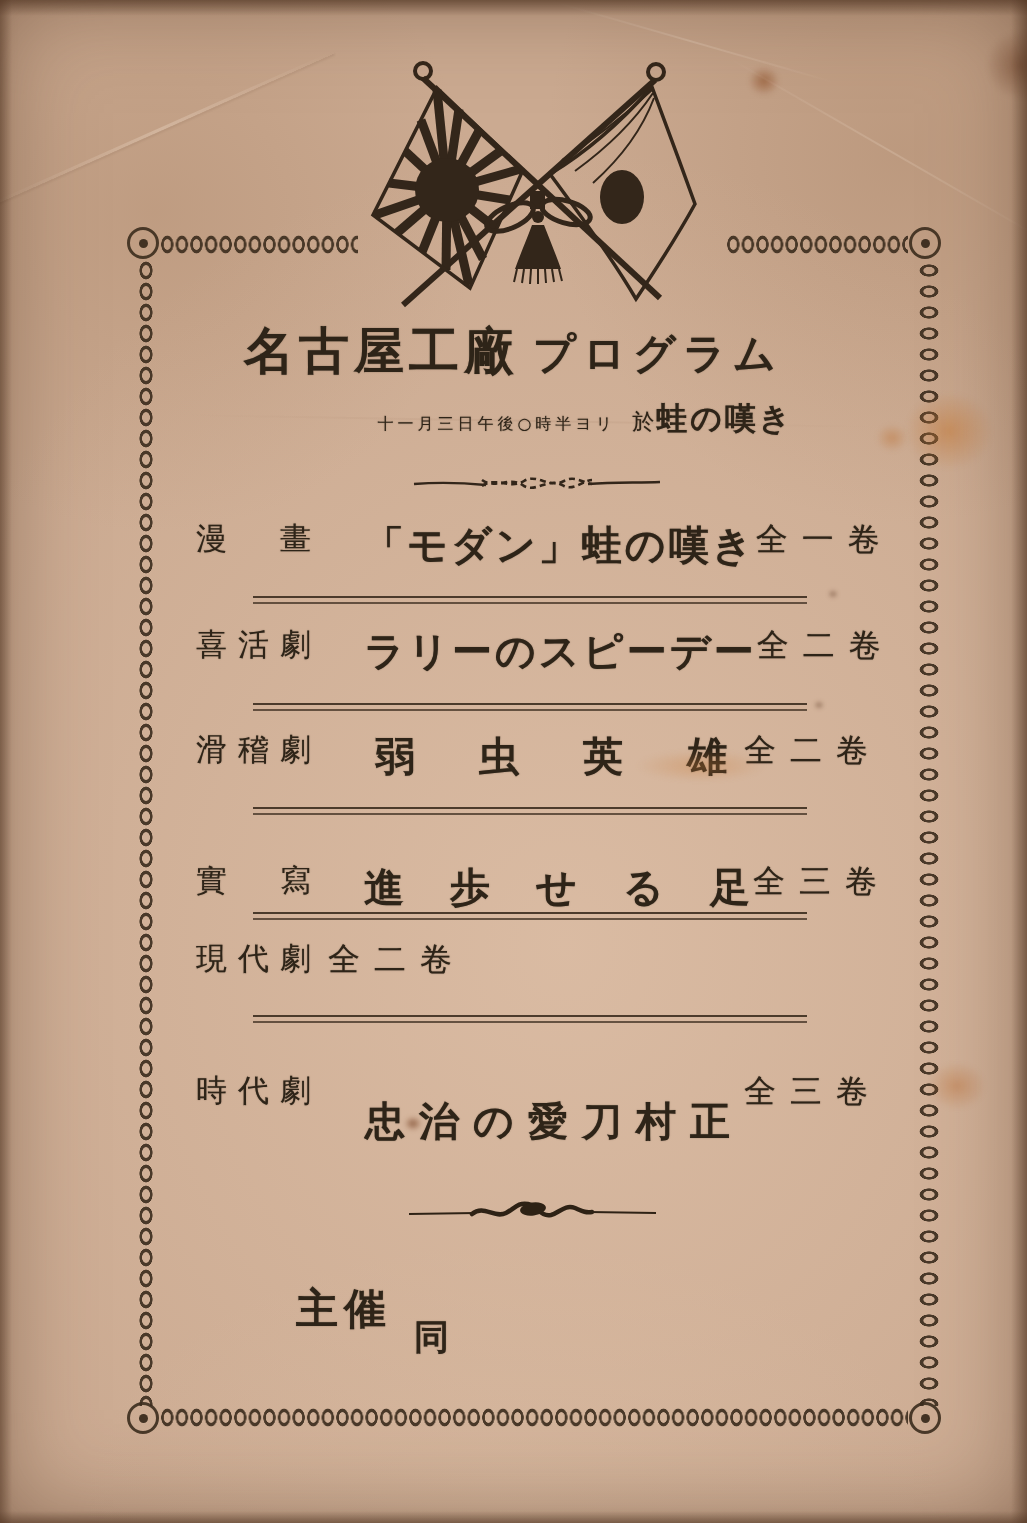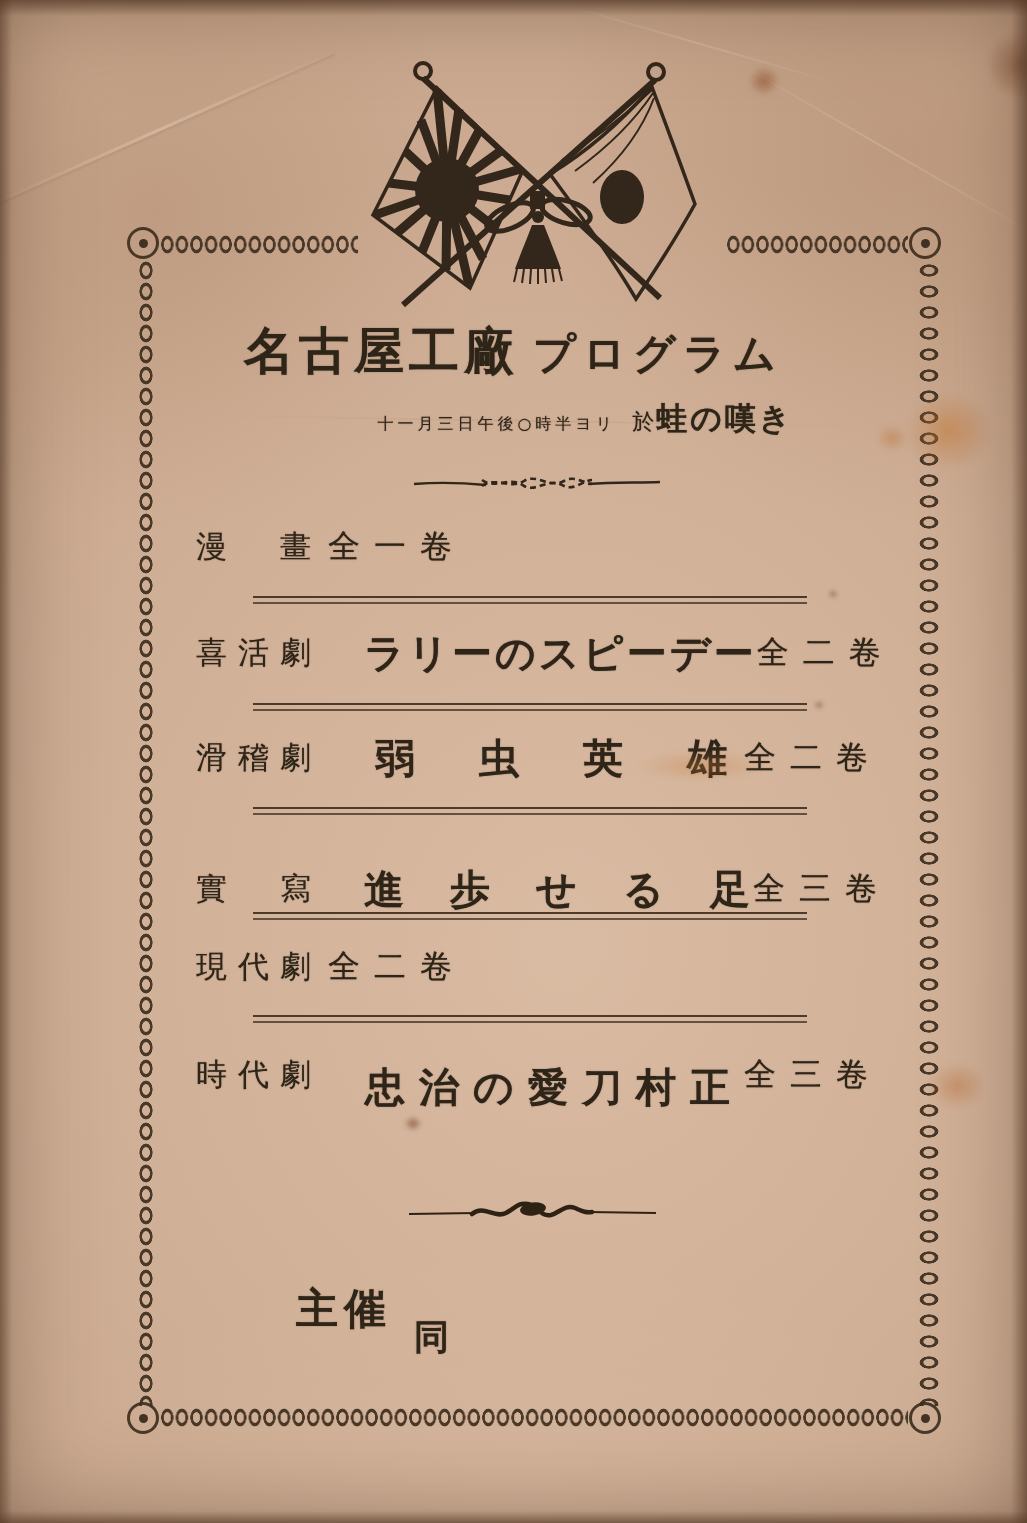--- a/index.html
+++ b/index.html
@@ -42,21 +42,21 @@
   .title-kanji{font-size:50px;font-weight:bold;letter-spacing:5px;}
   .title-kana{font-size:42px;font-weight:bold;letter-spacing:7px;margin-left:14px;}
 
   .subtitle{position:absolute;left:72px;top:398px;width:100%;text-align:center;white-space:nowrap;}
   .sub-schedule{font-size:16px;letter-spacing:4px;}
   .sub-at{font-size:22px;margin-left:16px;}
   .sub-venue{font-size:31px;font-weight:bold;letter-spacing:3px;margin-left:2px;}
 
   .divider{position:absolute;}
 
-  .row{position:absolute;left:196px;width:680px;height:58px;display:flex;align-items:center;}
+  .row{position:absolute;left:196px;width:680px;height:58px;display:flex;align-items:flex-start;}
   .genre{width:132px;font-size:31px;letter-spacing:11px;white-space:nowrap;}
   .ftitle{flex:1;text-align:center;font-size:40px;font-weight:bold;letter-spacing:3px;white-space:nowrap;padding-left:42px;}
   .reels{width:132px;font-size:32px;letter-spacing:14px;white-space:nowrap;}
   .sep{position:absolute;left:253px;width:554px;height:4px;
     border-top:2px solid rgba(52,38,24,.85);border-bottom:2px solid rgba(52,38,24,.7);}
 
   .closing{position:absolute;left:418px;top:1120px;font-size:34px;font-weight:bold;letter-spacing:25px;white-space:nowrap;}
 
   .org-label{position:absolute;left:296px;top:1281px;font-size:42px;font-weight:bold;letter-spacing:6px;white-space:nowrap;}
   .org-line1{position:absolute;left:410px;top:1252px;font-size:35px;font-weight:bold;letter-spacing:10px;white-space:nowrap;}
@@ -151,20 +151,21 @@
     <g stroke="#33261a" fill="none">
       <path d="M4,16 C30,14 55,15 76,17" stroke-width="2.4"></path>
       <path d="M178,16 C205,14 228,15 250,14" stroke-width="2.4"></path>
       <path d="M72,18 C86,8 100,22 114,13 C127,5 139,21 154,13 C164,7 174,15 182,16" stroke-width="2.6" stroke-dasharray="6 4"></path>
       <path d="M72,12 C86,22 100,7 114,18 C127,25 139,8 154,18 C164,23 174,12 182,12" stroke-width="2.6" stroke-dasharray="6 4"></path>
     </g>
   </svg>
 
   <div class="row" style="top:518px;">
     <span class="genre">漫　畫</span>
+    <span class="ftitle">「モダン」蛙の嘆き</span>
     <span class="reels">全一卷</span>
   </div>
   <div class="sep" style="top:596px;"></div>
 
   <div class="row" style="top:624px;">
     <span class="genre">喜活劇</span>
     <span class="ftitle">ラリーのスピーデー</span>
     <span class="reels">全二卷</span>
   </div>
   <div class="sep" style="top:703px;"></div>
@@ -182,21 +183,21 @@
     <span class="reels">全三卷</span>
   </div>
   <div class="sep" style="top:912px;"></div>
 
   <div class="row" style="top:938px;">
     <span class="genre">現代劇</span>
     <span class="reels">全二卷</span>
   </div>
   <div class="sep" style="top:1015px;"></div>
 
-  <div class="row" style="top:1046px;">
+  <div class="row" style="top:1070px;">
     <span class="genre">時代劇</span>
     <span class="ftitle" style="letter-spacing:14px;margin-top:24px;">忠治の愛刀村正</span>
     <span class="reels">全三卷</span>
   </div>
 
 
   <svg class="divider" style="left:406px;top:1192px;" width="254" height="40" viewBox="0 0 254 40">
     <g stroke="#2e2215" fill="none">
       <path d="M3,22 L70,21" stroke-width="2"></path>
       <path d="M183,20 L250,21" stroke-width="2"></path>

